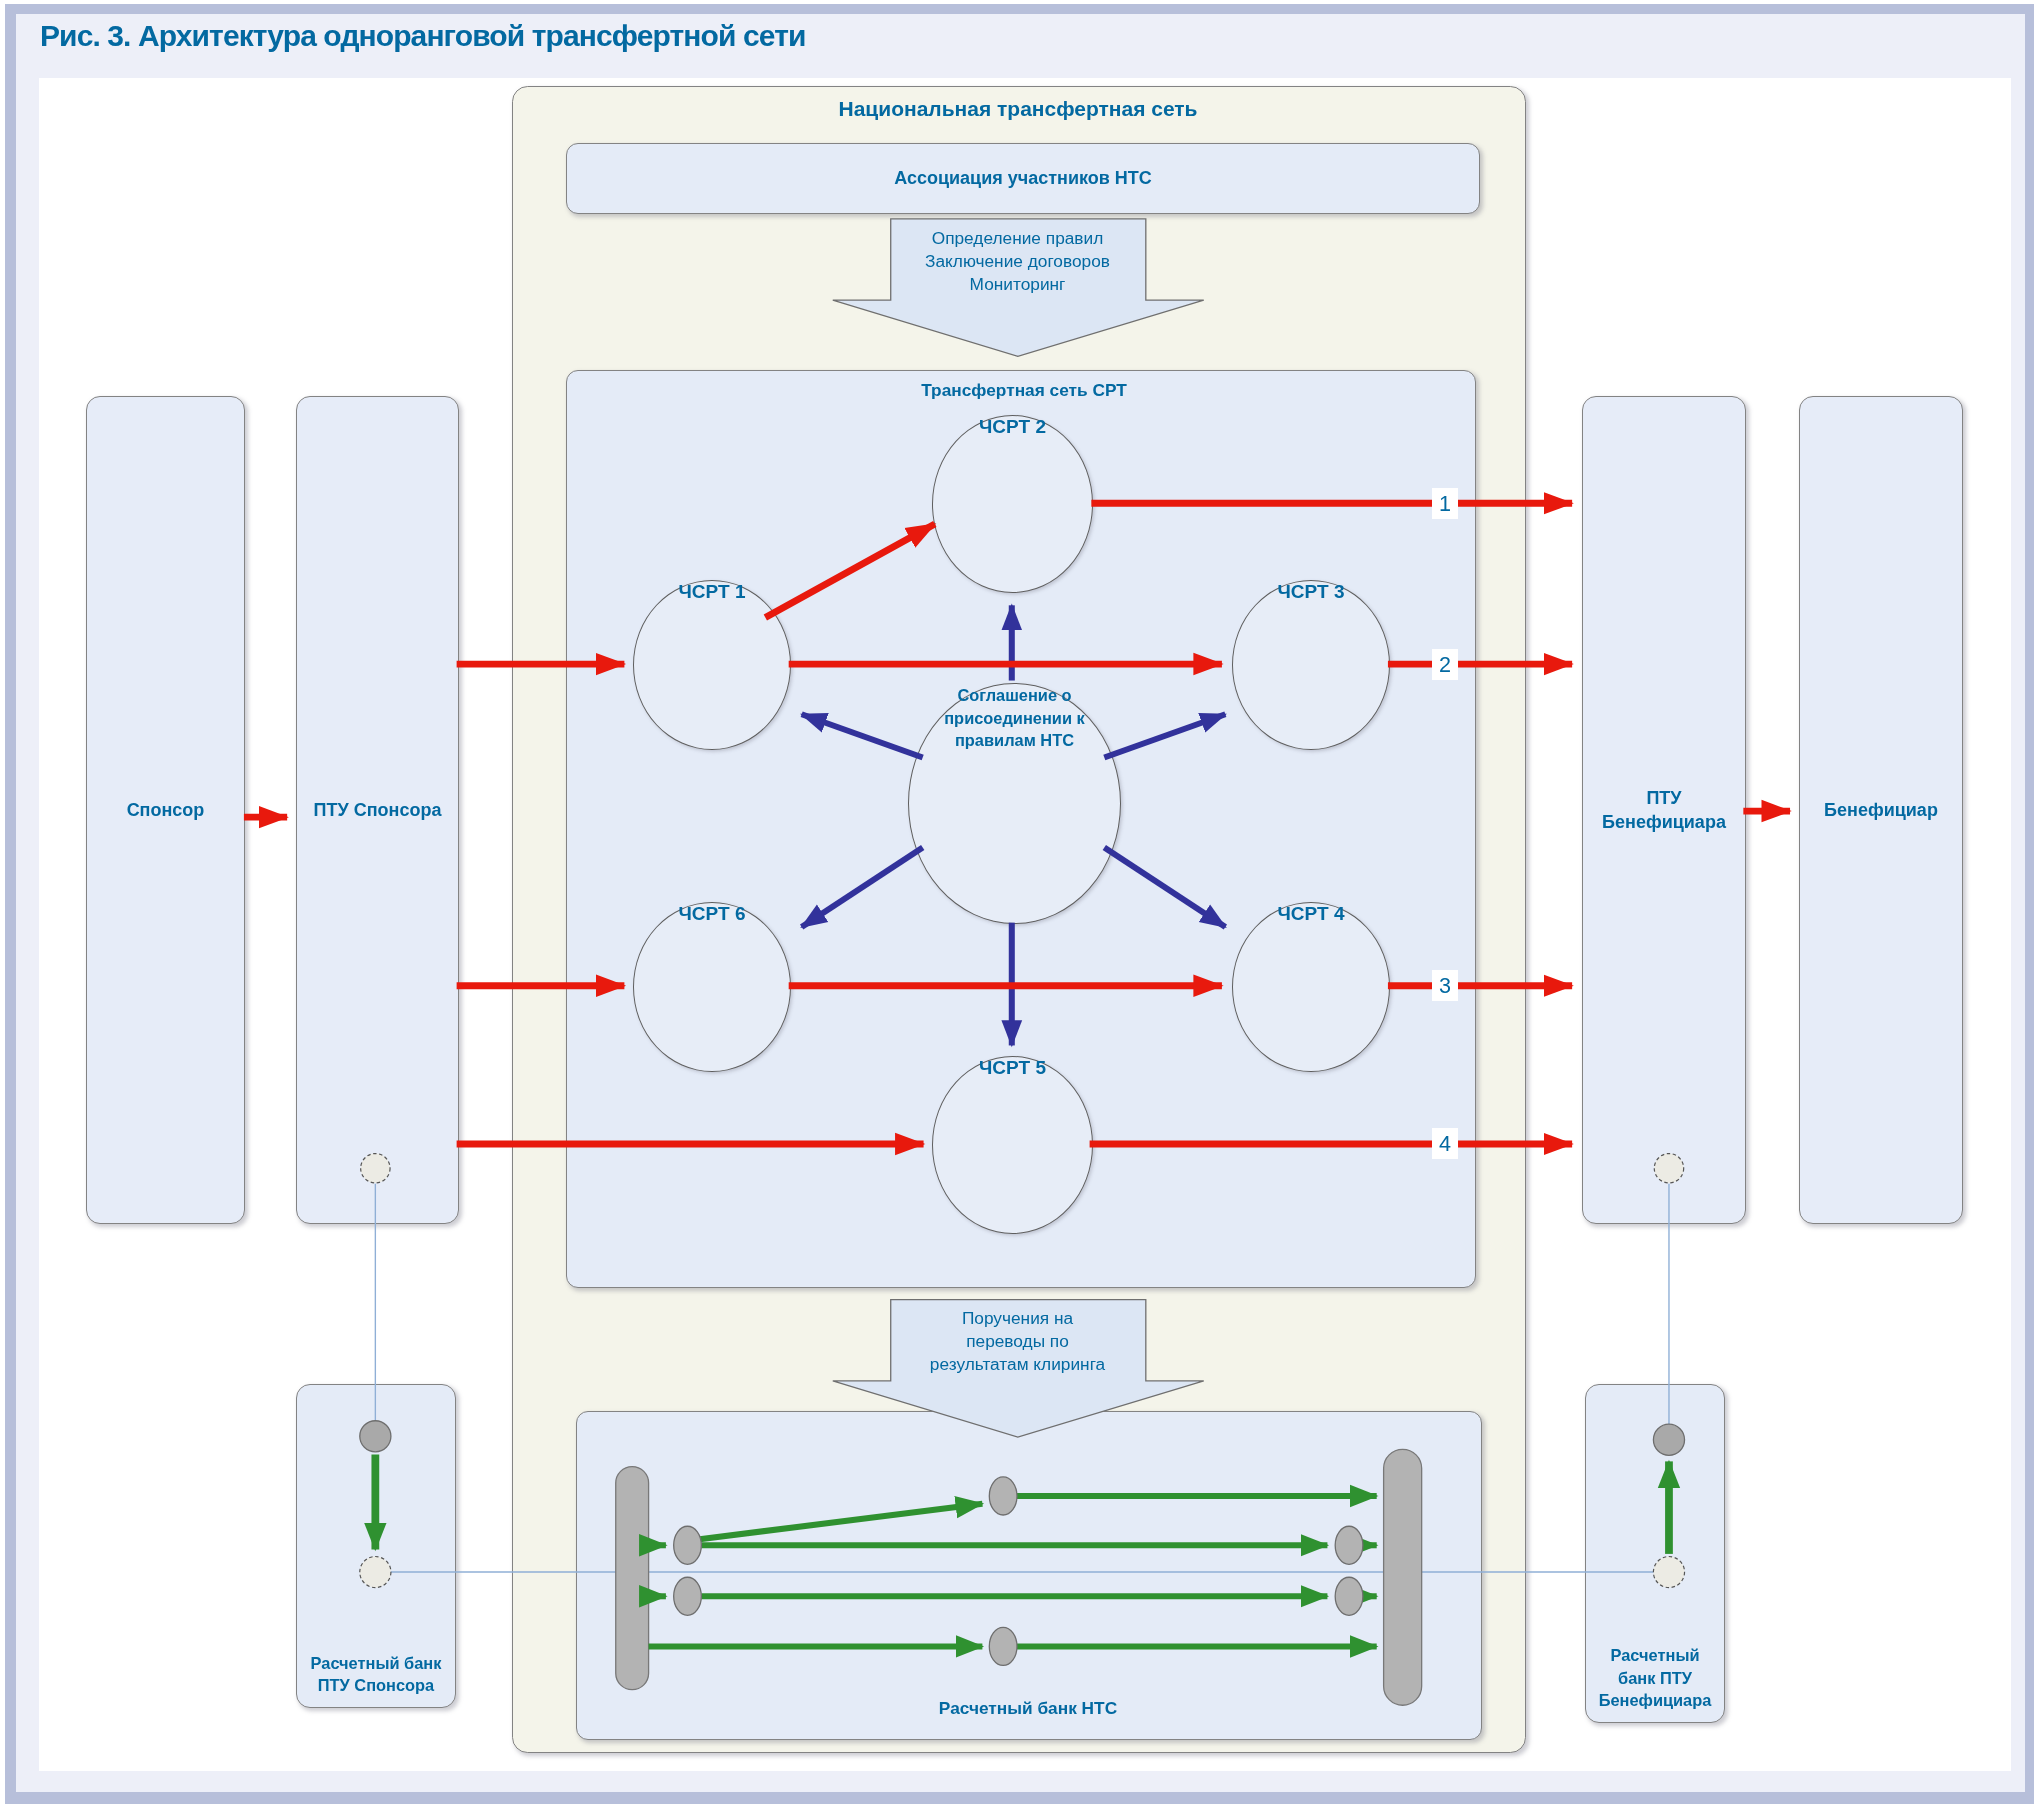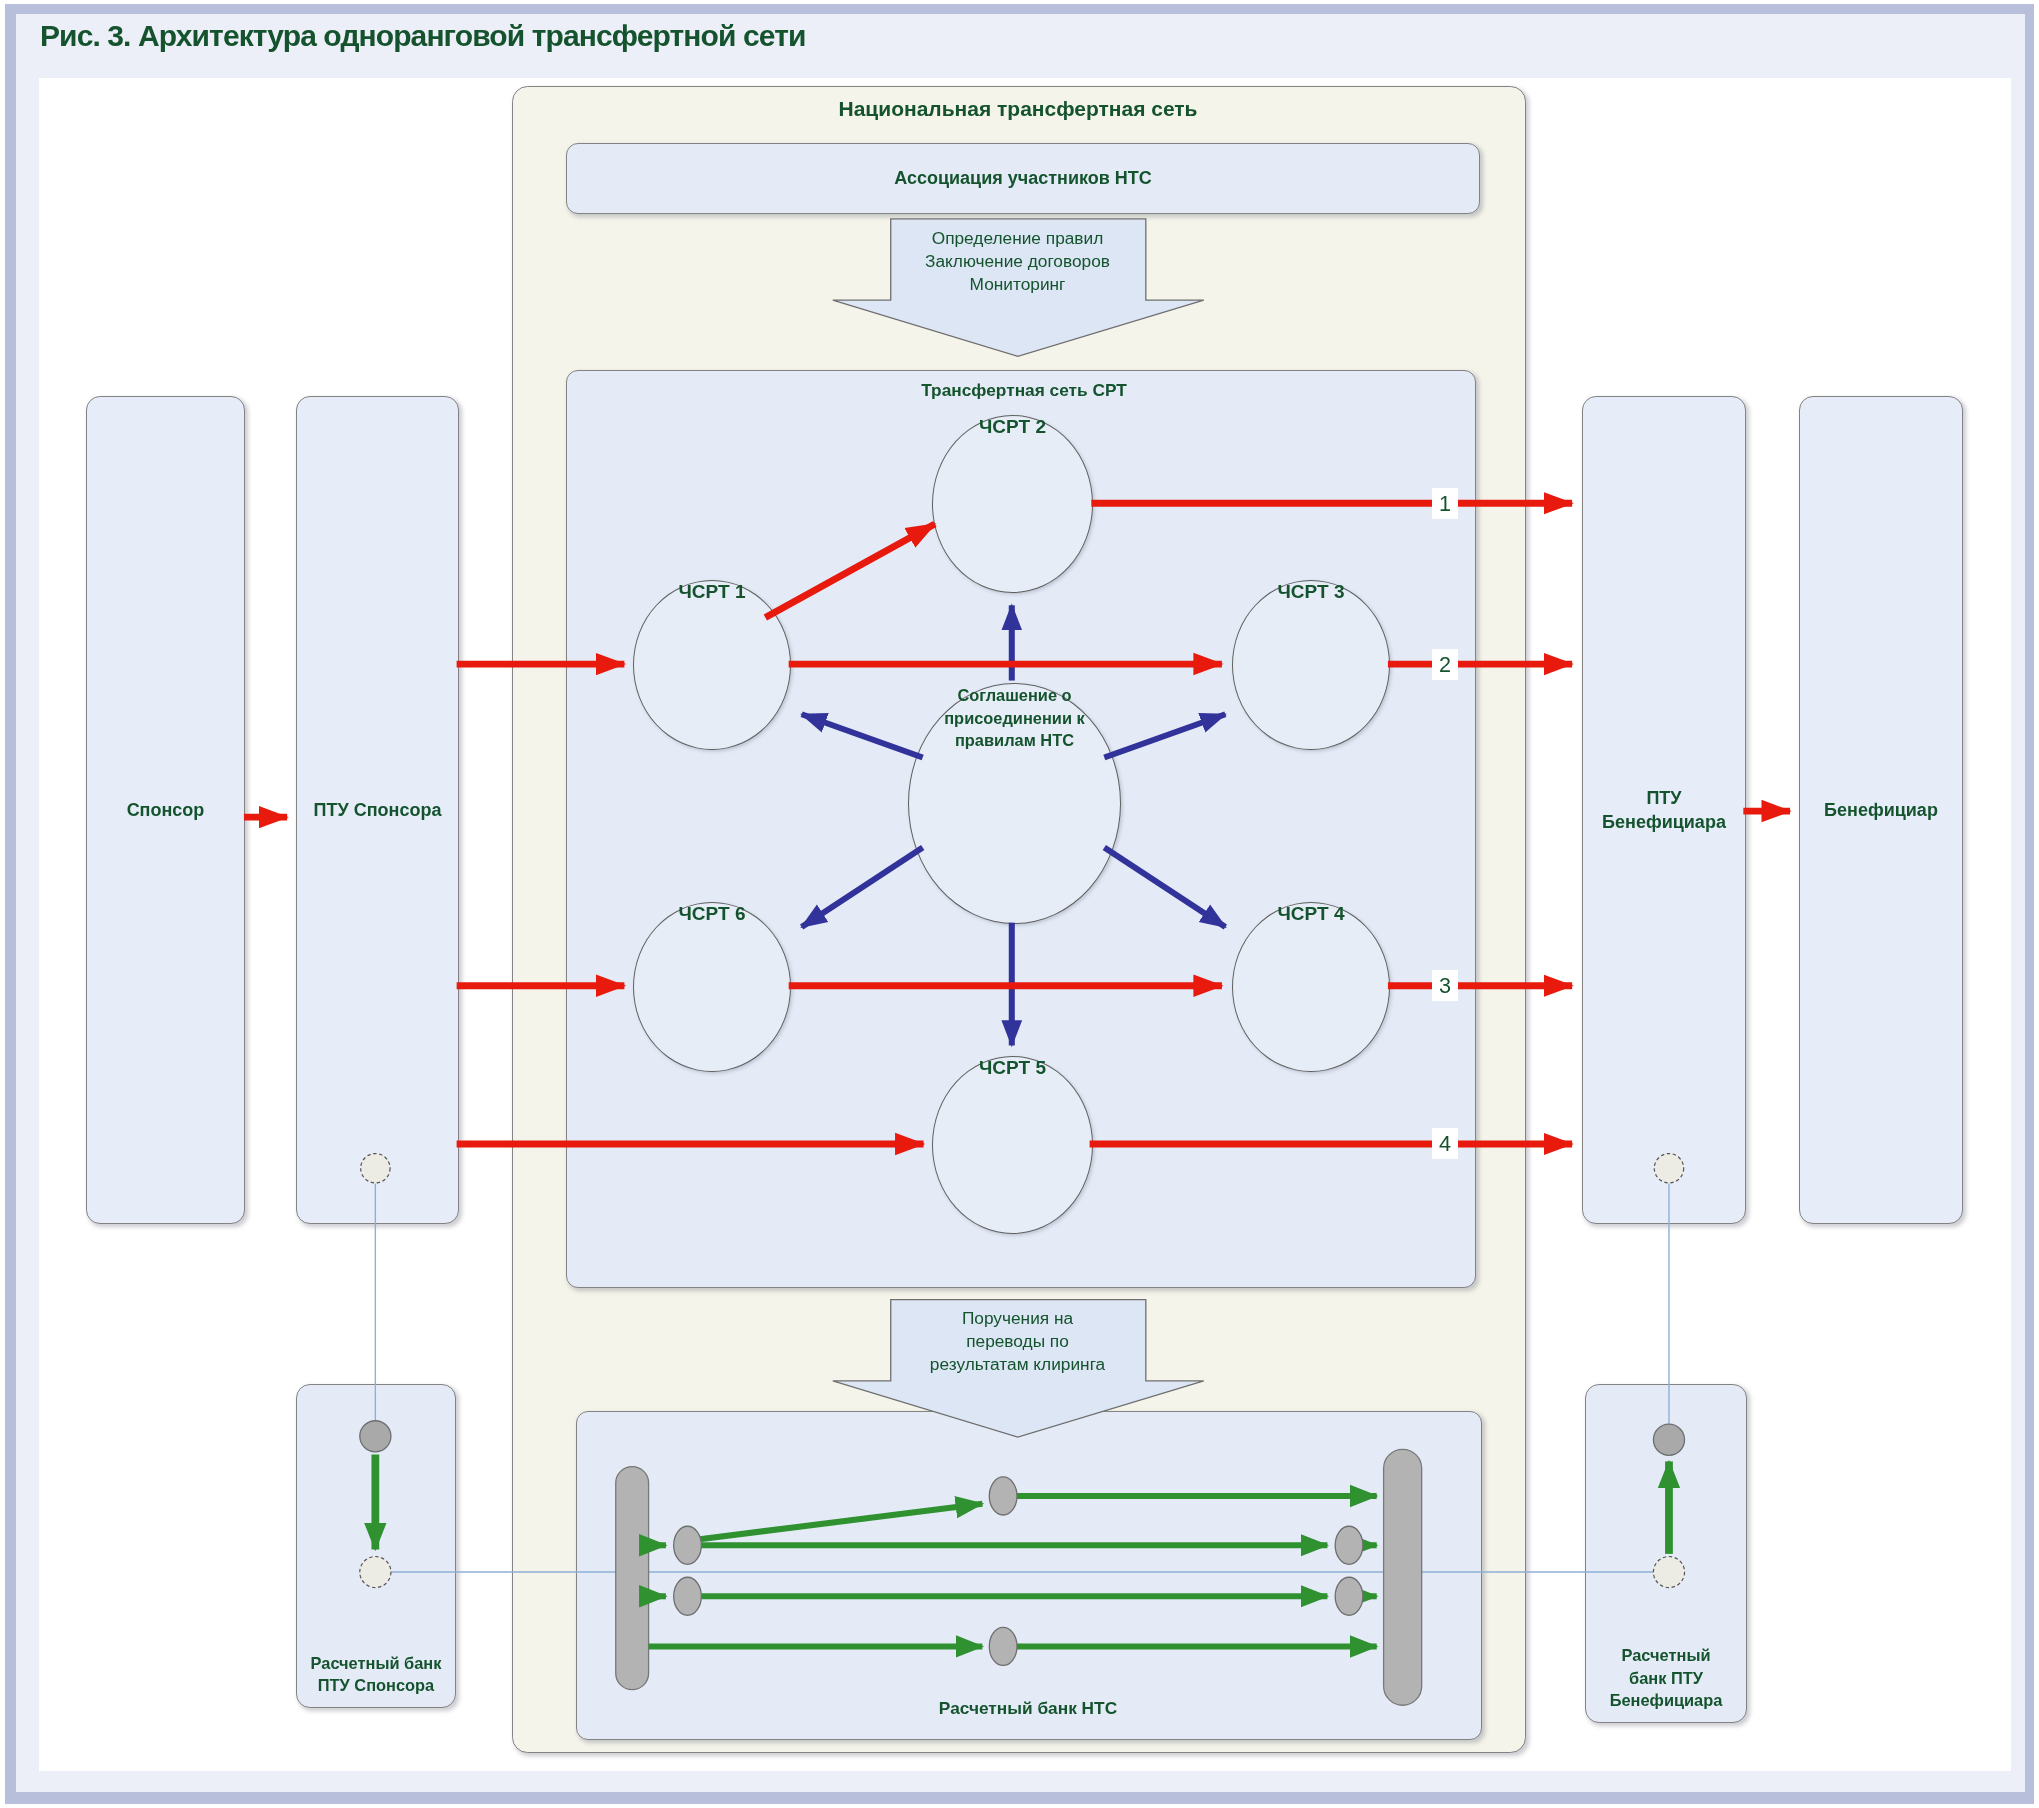--- a/index.html
+++ b/index.html
@@ -1,17 +1,17 @@
 <!DOCTYPE html>
 <html style="font-size:14px"><head>
 <meta charset="utf-8">
 <style>
   html,body{margin:0;padding:0;background:#ffffff;}
   #canvas{position:relative;width:2040px;height:1809px;background:#ffffff;overflow:hidden;
-          font-family:"Liberation Sans", sans-serif;color:#14532d;}
+          font-family:"Liberation Sans", sans-serif;color:#0369a1;}
   
   .band{position:absolute;background:#b7bfda;z-index:0;}
   .lavender{position:absolute;background:#edeff8;z-index:0;}
   .content-white{position:absolute;background:#ffffff;z-index:1;}
   .fig-title{position:absolute;left:40px;top:19px;font-size:30px;font-weight:bold;letter-spacing:-0.9px;z-index:6;}
   
   .box{position:absolute;border:1.3px solid #838383;box-shadow:2.6px 2.6px 4.3px rgba(110,110,125,.35);z-index:2;}
   .beige{background:#f4f4ea;border-radius:15.6px;}
   .blue{background:#e4ebf7;border-radius:12px;}
   .tall{background:#e6ecf8;border-radius:14px;display:flex;align-items:center;justify-content:center;
@@ -72,21 +72,21 @@
 ПТУ Спонсора</span>
   </div>
 
   <div class="box tall" style="left:1582px;top:396px;width:162px;height:826px;">
     <span>ПТУ
 Бенефициара</span>
   </div>
   <div class="box tall" style="left:1799px;top:396px;width:162px;height:826px;">
     <span>Бенефициар</span>
   </div>
-  <div class="box bankbox" style="left:1585px;top:1384px;width:162px;height:339px;">
+  <div class="box bankbox" style="left:1585px;top:1384px;width:140px;height:339px;">
     <span>Расчетный
 банк ПТУ
 Бенефициара</span>
   </div>
 
   <div class="node" style="left:633px;top:580px;width:156px;height:168px;">
     <span>ЧСРТ 1</span>
   </div>
   <div class="node" style="left:932px;top:415px;width:159px;height:176px;">
     <span>ЧСРТ 2</span>

